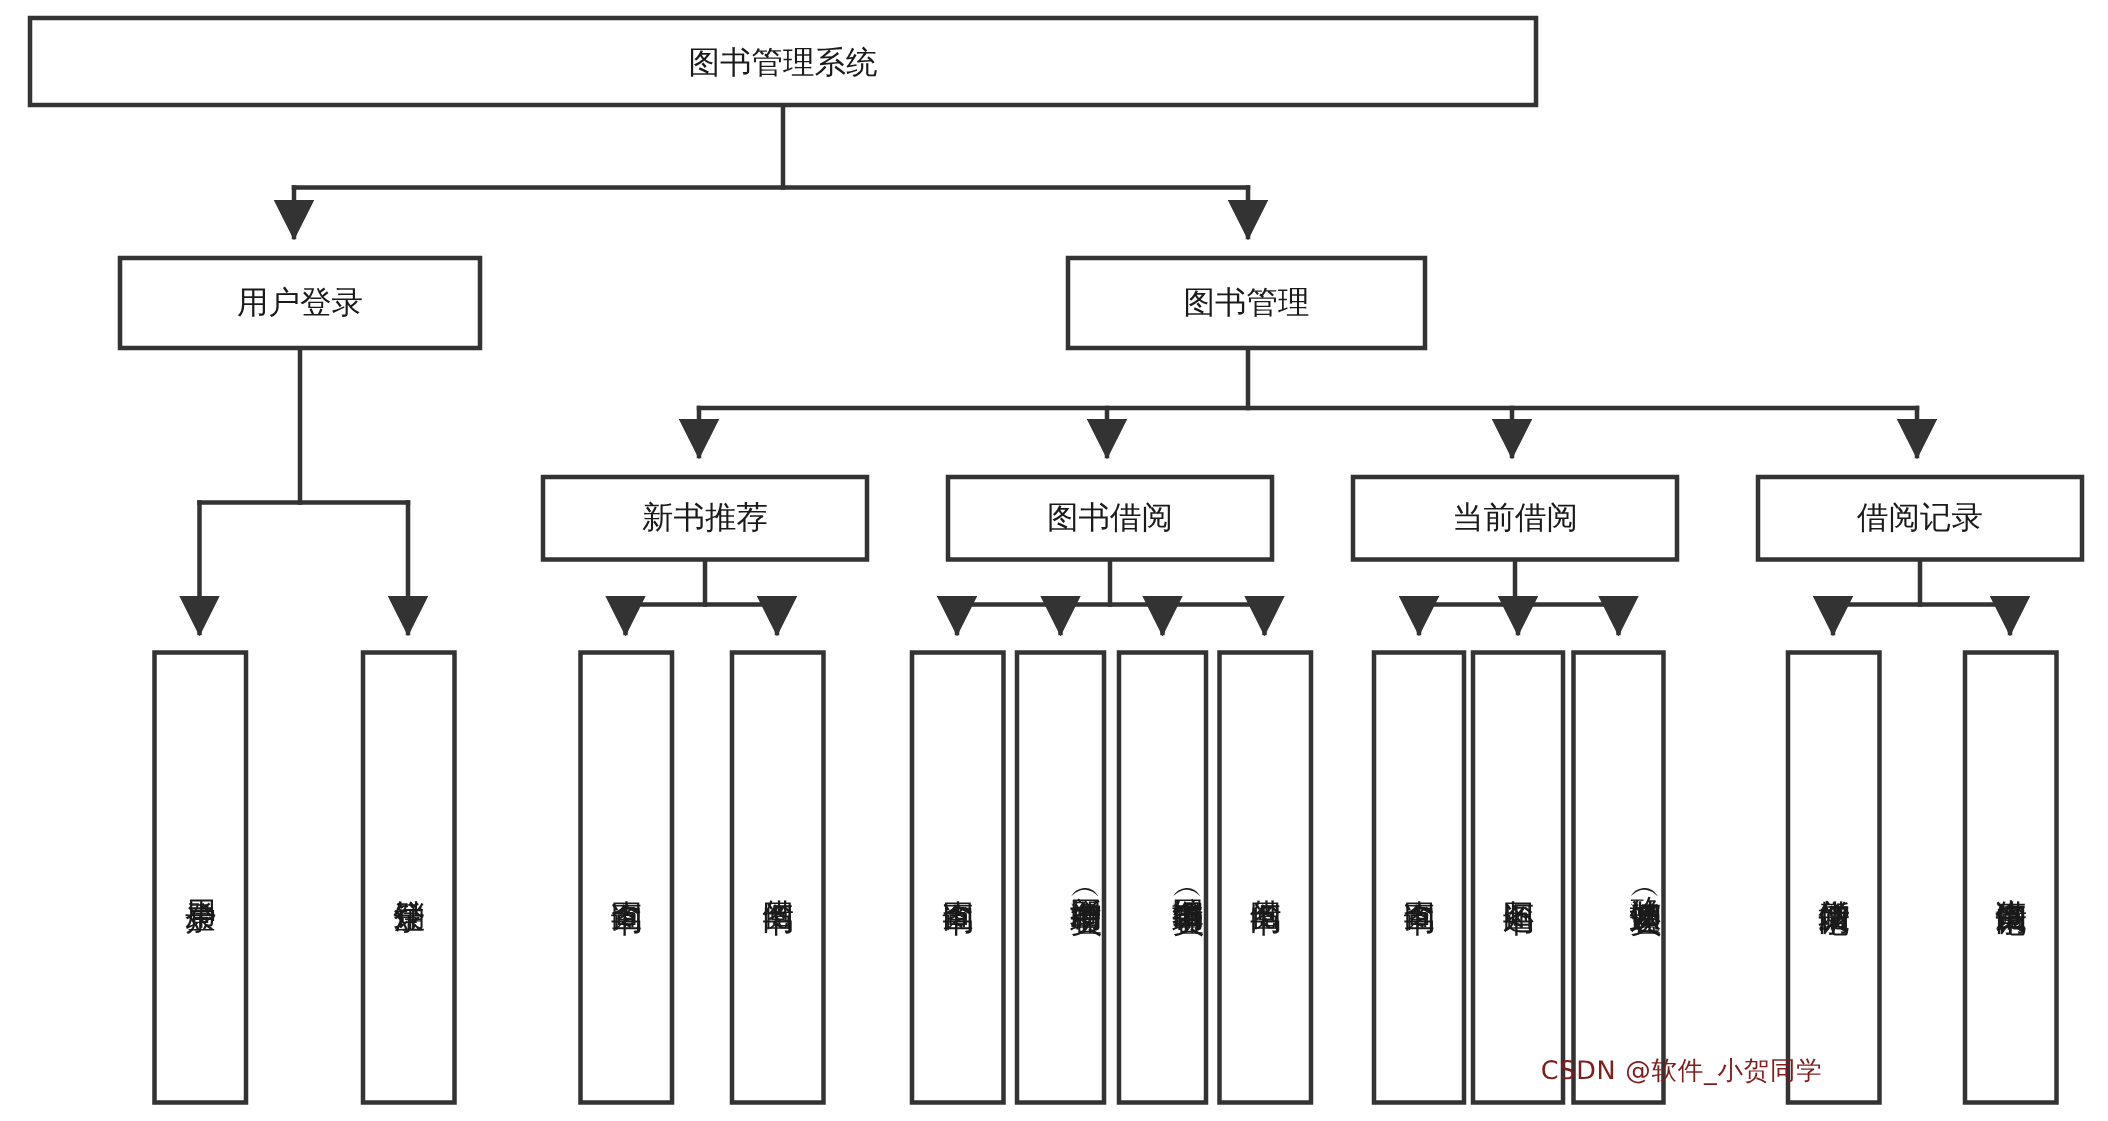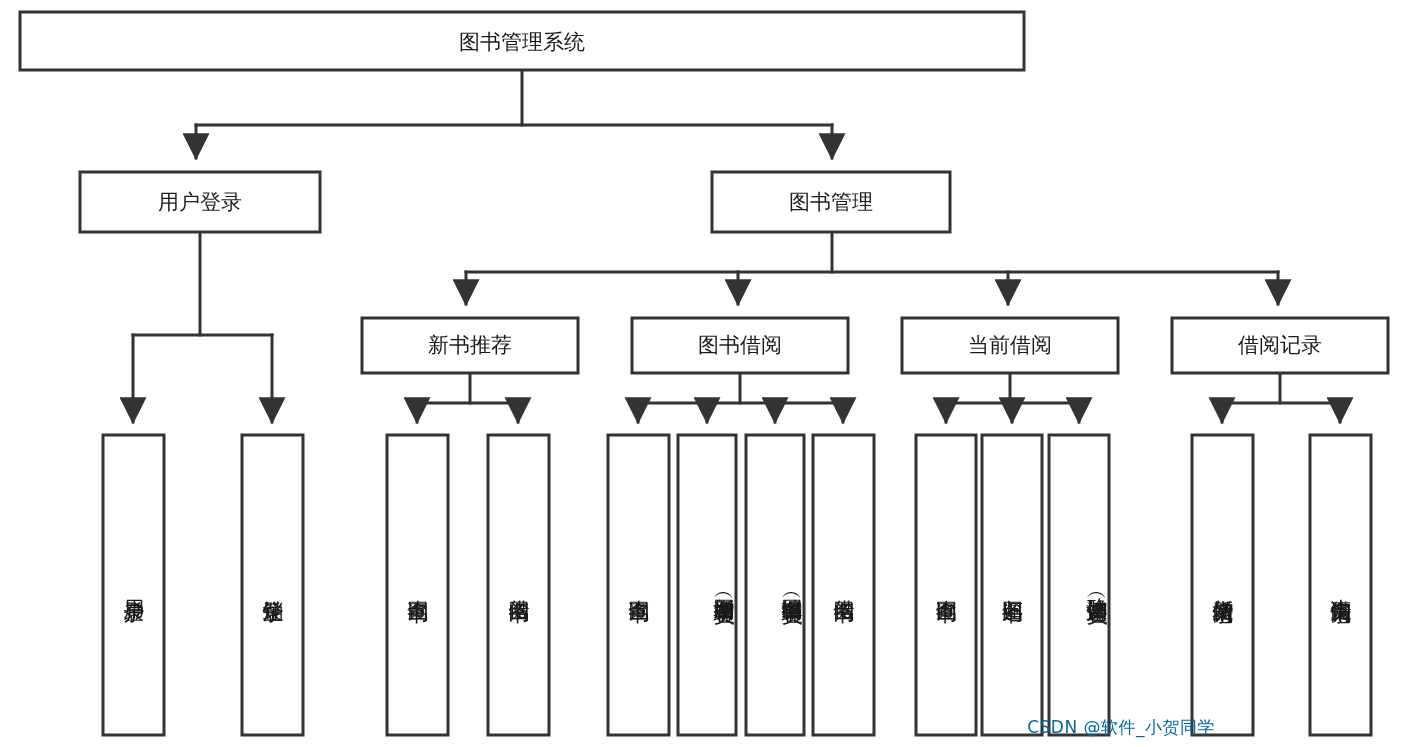--- a/index.html
+++ b/index.html
@@ -55,24 +55,24 @@
     letter-spacing: 1px;
     display: flex;
     align-items: center;
     justify-content: center;
     white-space: nowrap;
     pointer-events: none;
   }
   .watermark {
     position: absolute;
     right: 8px;
-    bottom: 8px;
+    bottom: 22px;
     font-family: "DejaVu Sans", "Liberation Sans", sans-serif;
     font-size: 17px;
-    color: #0369a1;
+    color: #7f1d1d;
     letter-spacing: 0.5px;
     white-space: nowrap;
   }
 </style>
 </head>
 <body>
 
 <div id="diagram-root">
 
   <svg class="flow" viewBox="0 0 1405 747">

